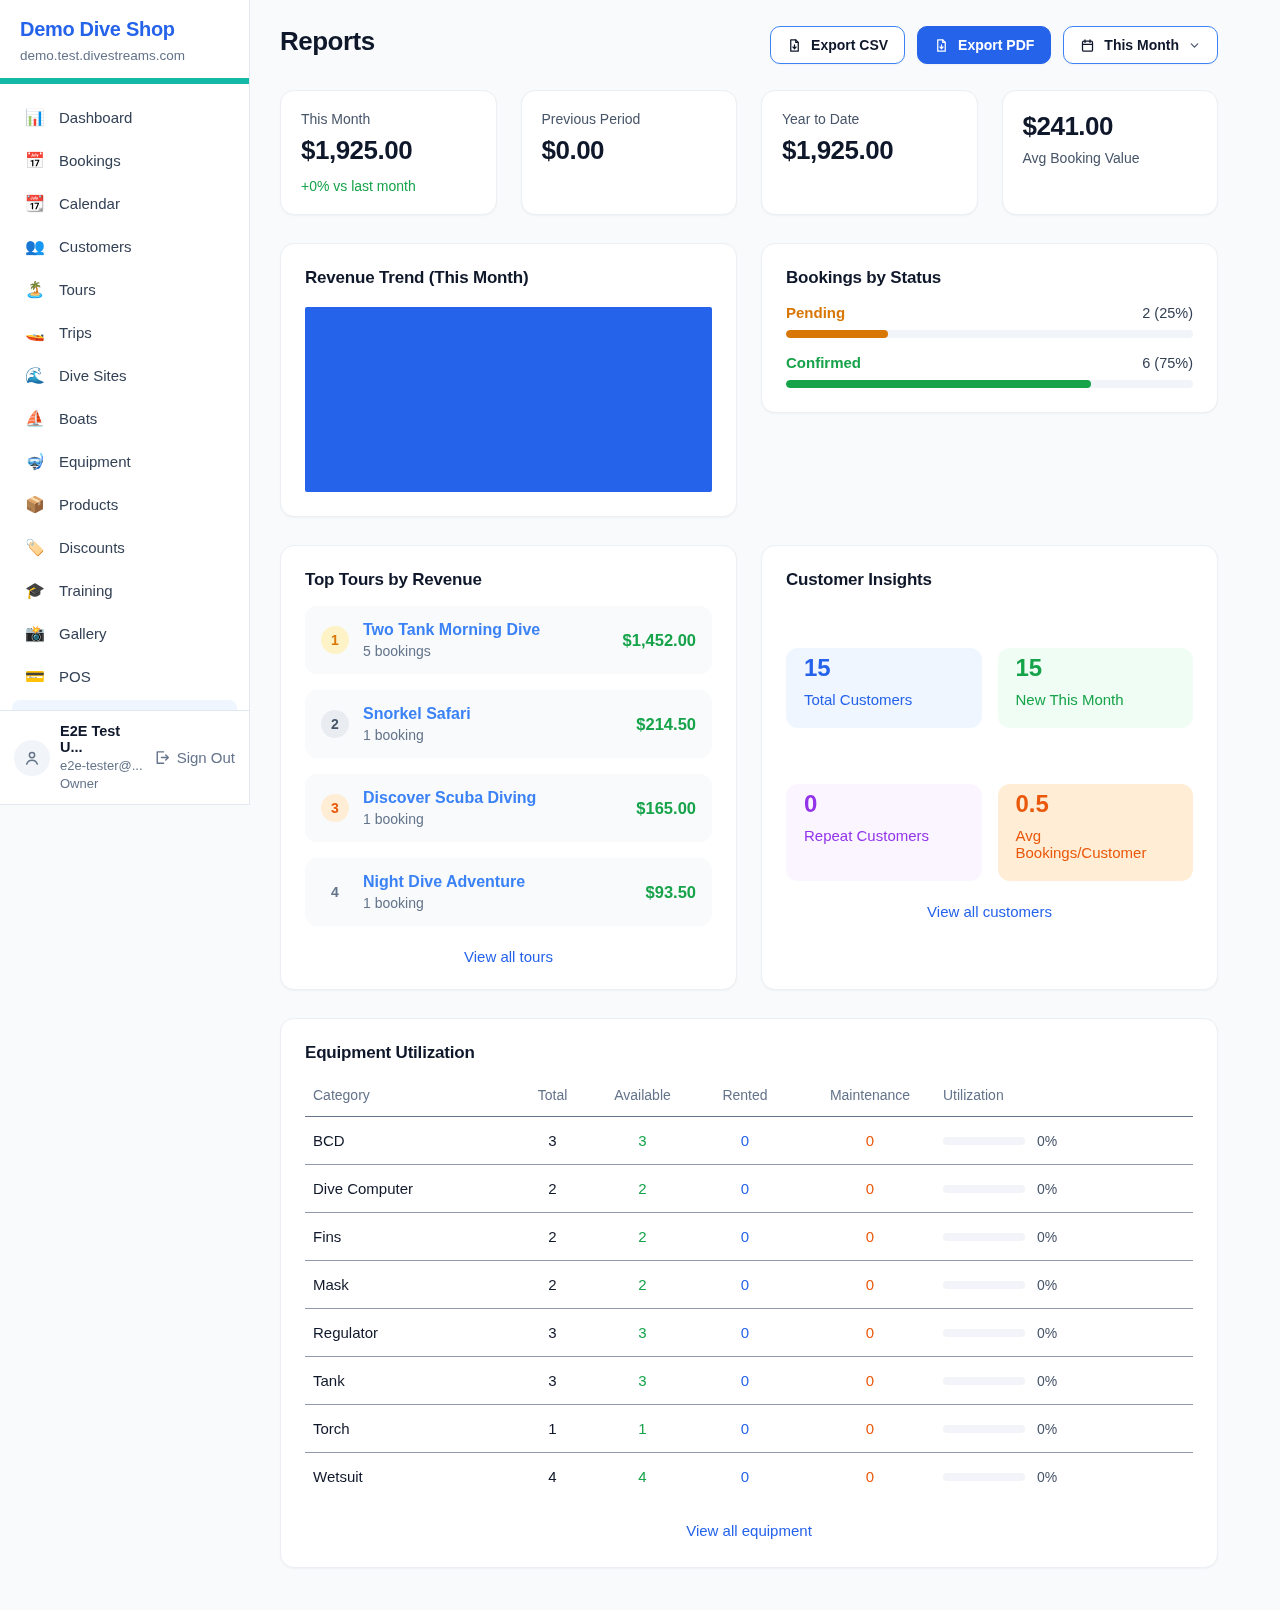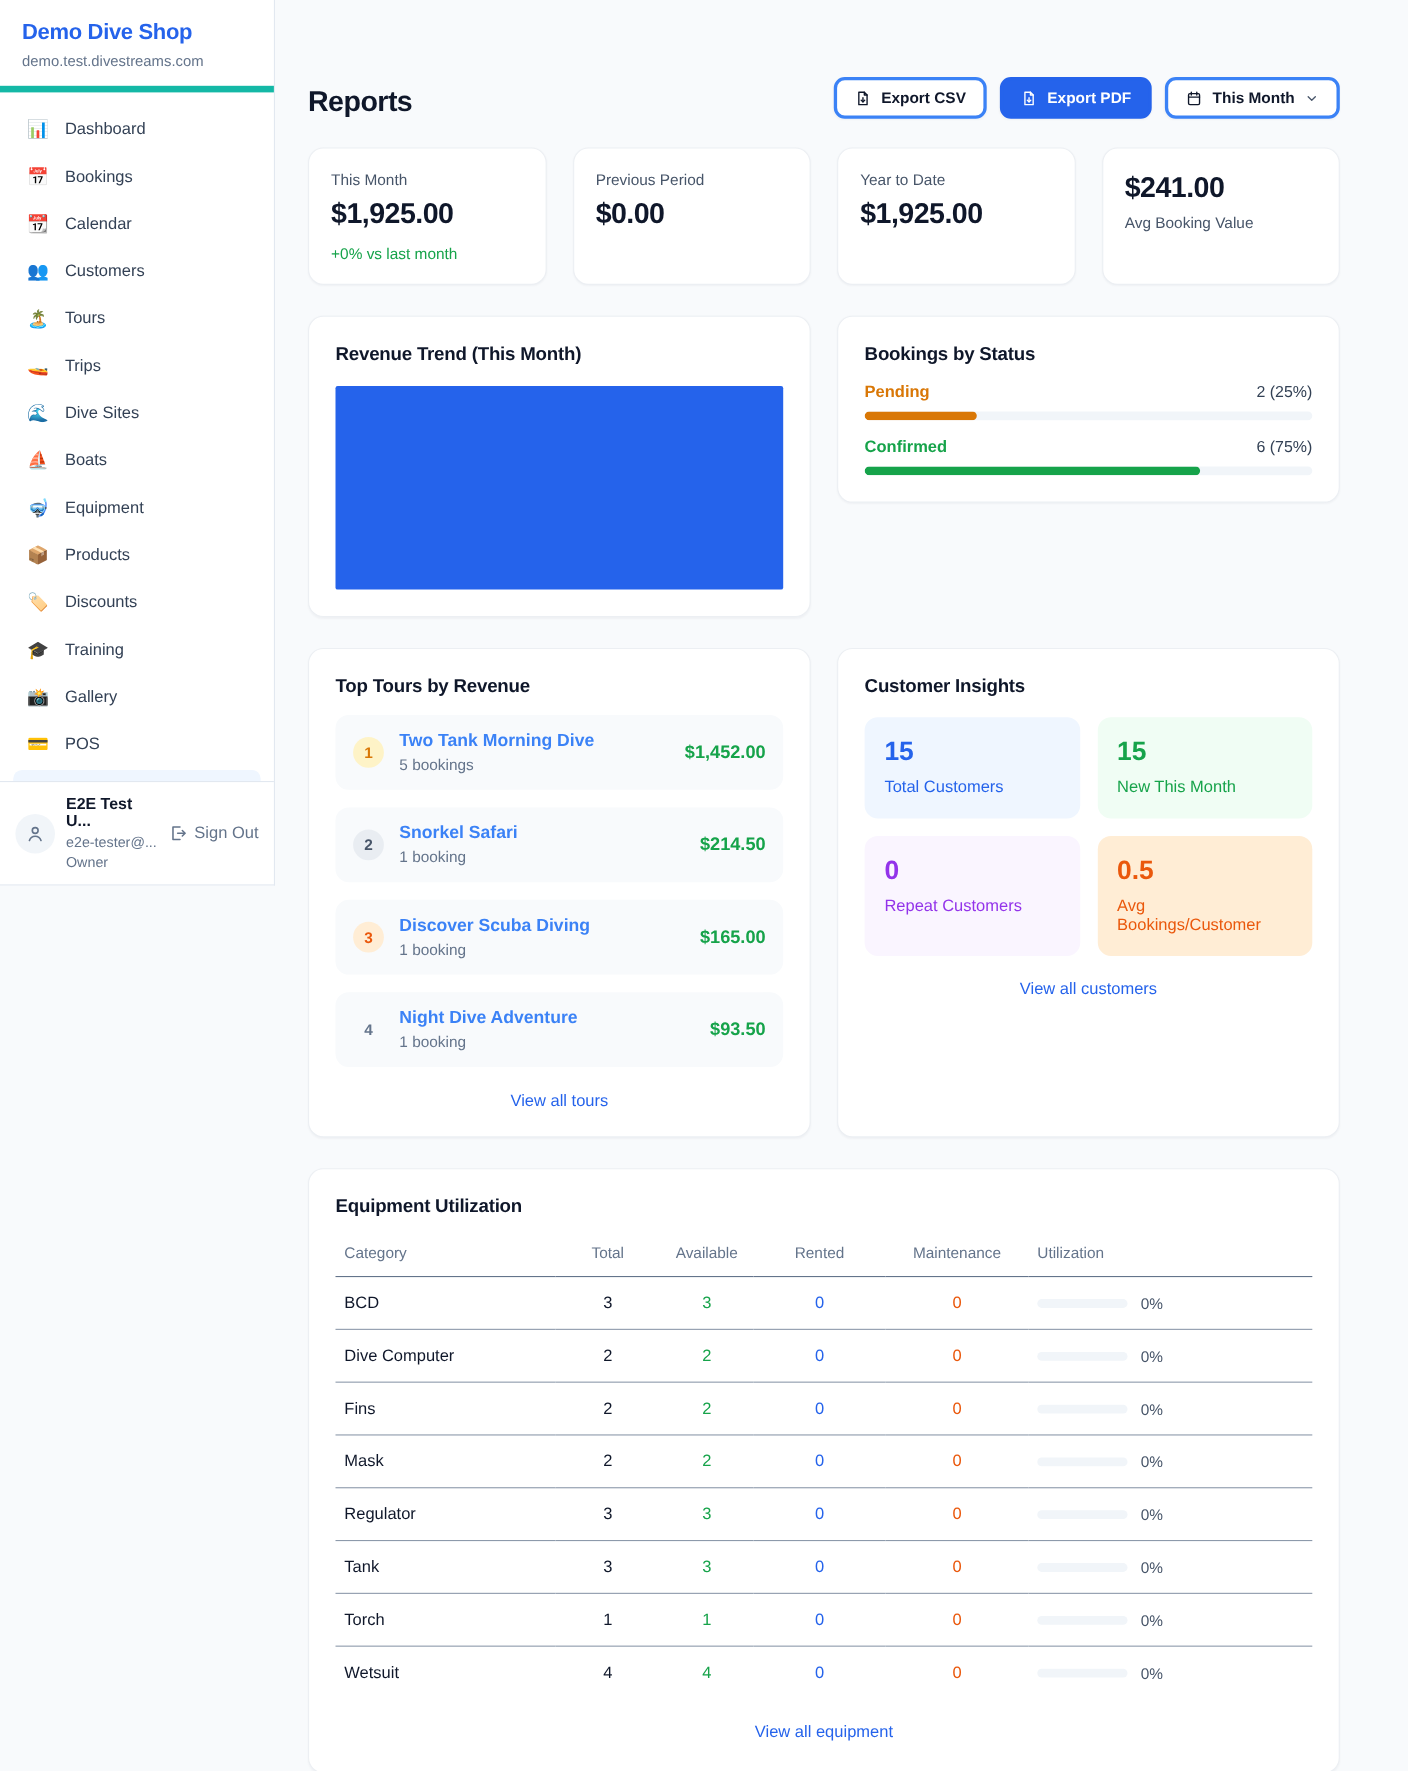--- a/index.html
+++ b/index.html
@@ -37,29 +37,28 @@
     width:36px; height:36px; border-radius:50%; background:#f1f5f9;
     display:flex; align-items:center; justify-content:center; color:#64748b; flex:none;
   }
   .user-info { flex:1; min-width:0; }
   .user-name { font-weight:bold; font-size:14.5px; color:#0f172a; margin-bottom:2px; }
   .user-email, .user-role { font-size:13px; color:#64748b; line-height:1.35; }
   .sign-out { display:flex; align-items:center; gap:7px; color:#64748b; font-size:15px; cursor:pointer; white-space:nowrap; }
 
   
   .main { flex:1; padding:26px 62px 46px 30px; }
-  .main-header { display:flex; justify-content:space-between; align-items:flex-end; margin-bottom:26px; }
+  .main-header { display:flex; justify-content:space-between; align-items:flex-start; margin-bottom:26px; }
   .page-title { font-size:26px; font-weight:bold; letter-spacing:-.5px; }
   .header-actions { display:flex; gap:12px; }
   .btn {
     display:inline-flex; align-items:center; gap:9px; height:38px; padding:0 16px;
     border-radius:10px; font-size:14px; font-weight:600; cursor:pointer;
-    border:3px solid #3b82f6; background:#fff; color:#0f172a;
+    border:1px solid #3b82f6; background:#fff; color:#0f172a;
     box-shadow:0 1px 2px rgba(15,23,42,.04);
-    margin-top:44px;
   }
   .btn-primary { background:#2563eb; border-color:#2563eb; color:#fff; }
   .btn svg { display:block; }
 
   .card {
     background:#fff; border:1px solid #eceff3; border-radius:14px;
     box-shadow:0 1px 2px rgba(15,23,42,.04);
   }
 
   
@@ -100,21 +99,21 @@
   .rank-3 { background:#ffedd5; color:#ea580c; }
   .rank-4 { background:transparent; color:#64748b; }
   .tour-info { flex:1; min-width:0; }
   .tour-name { font-size:16px; font-weight:600; color:#3b82f6; }
   .tour-bookings { font-size:14px; color:#64748b; margin-top:4px; }
   .tour-revenue { color:#16a34a; font-weight:bold; font-size:16.5px; white-space:nowrap; }
   .view-all { display:block; text-align:center; color:#2563eb; font-size:15px; margin-top:22px; cursor:pointer; }
 
   
   .tiles { display:grid; grid-template-columns:1fr 1fr; gap:16px; margin-top:18px; }
-  .tile { border-radius:12px; padding:18px 18px 20px; }
+  .tile { border-radius:12px; padding:6px 18px 20px;margin-top:40px; }
   .tile-value { font-size:24px; font-weight:bold; }
   .tile-label { font-size:15px; margin-top:9px; }
 
   
   .equipment-card { padding:24px 24px 28px; }
   table { width:100%; border-collapse:collapse; margin-top:14px; }
   th {
     font-size:14px; color:#64748b; font-weight:400; text-align:center;
     padding:10px 8px 13px; border-bottom:1px solid #64748b;
   }

